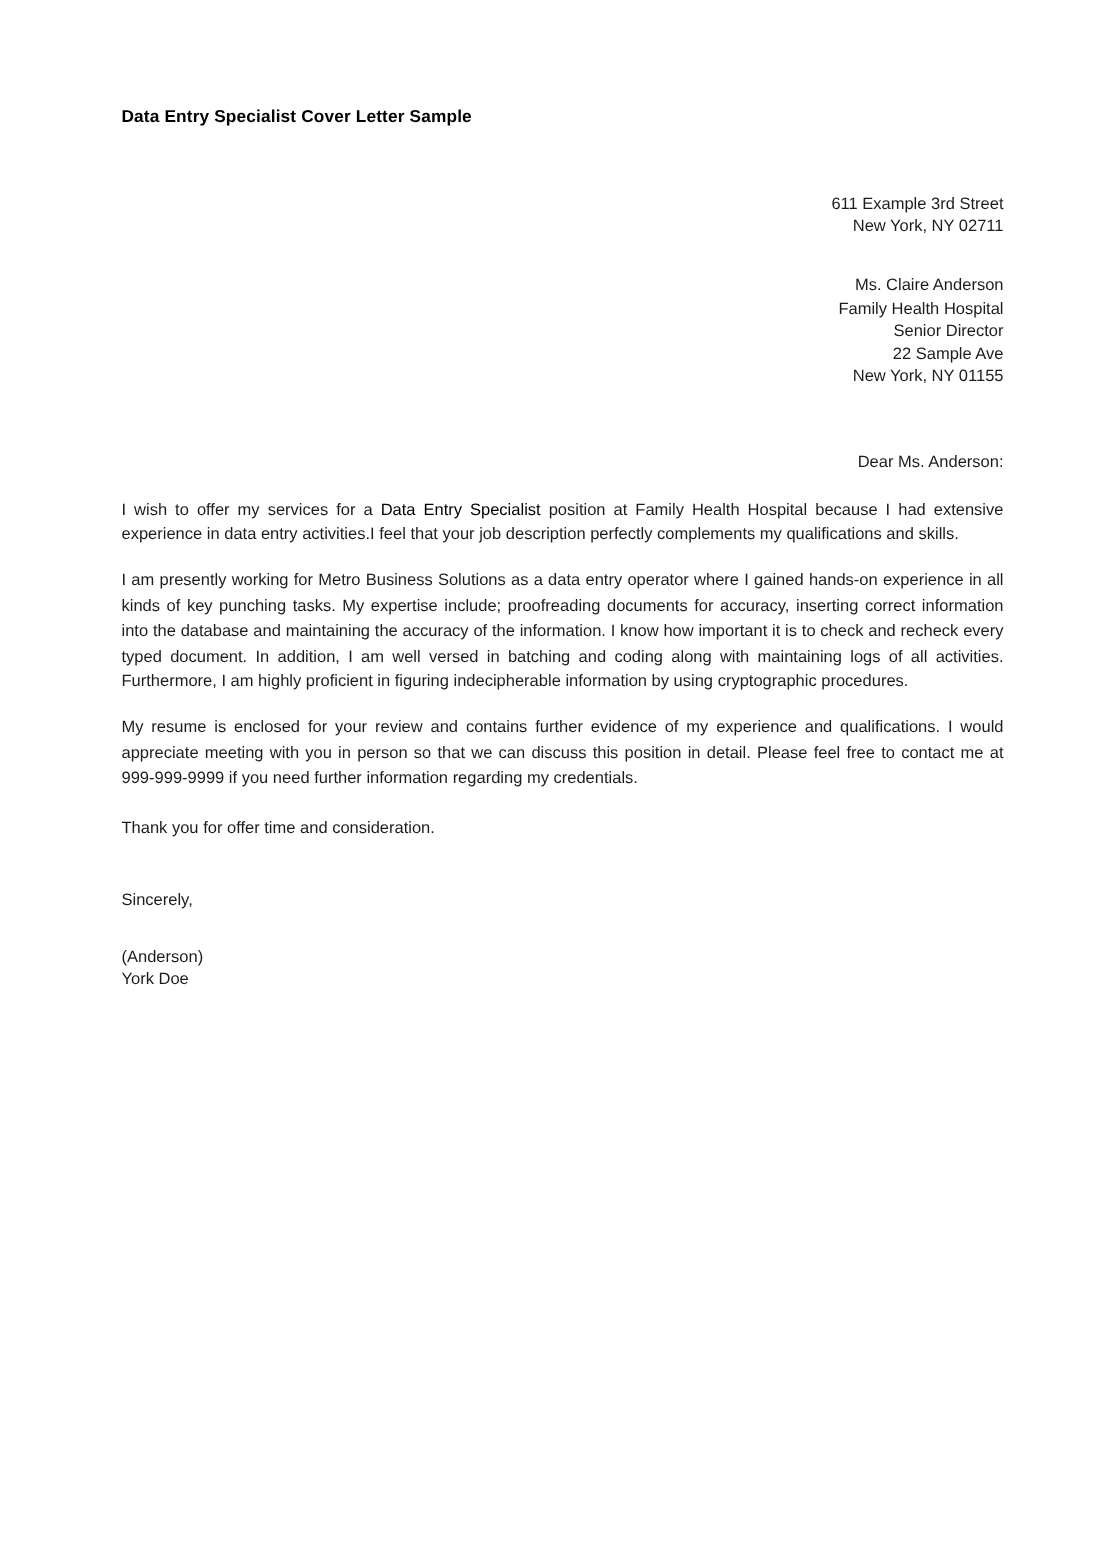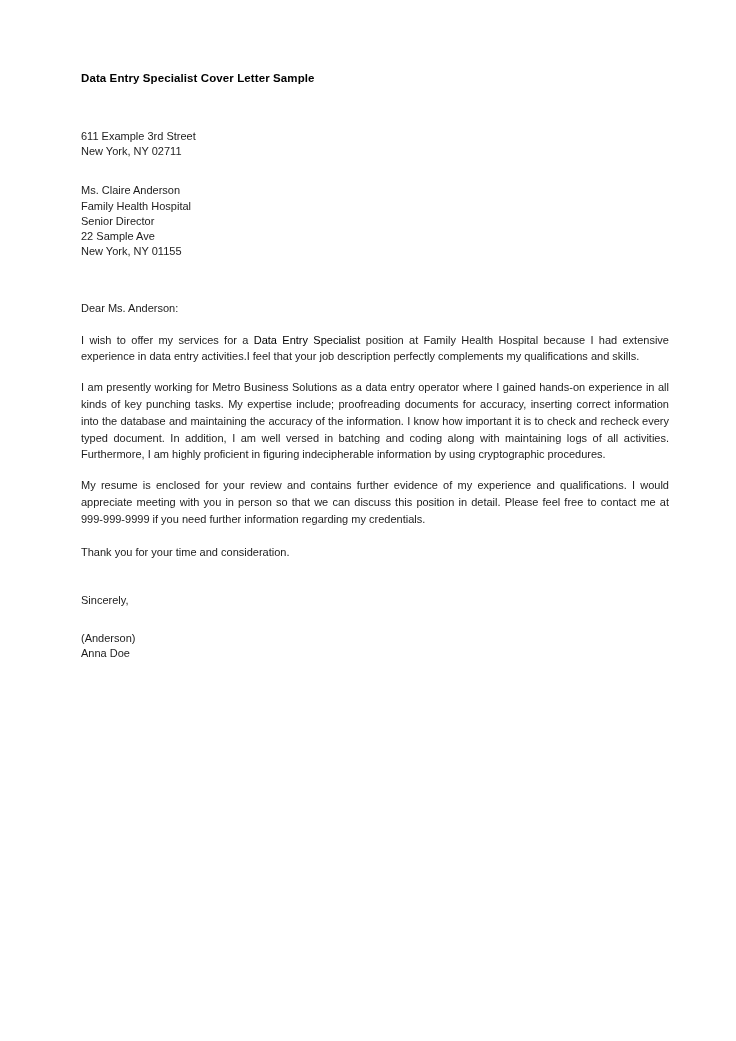--- a/index.html
+++ b/index.html
@@ -33,20 +33,21 @@
     color: #000000;
     letter-spacing: 0.1px;
     margin: 0;
     padding-top: 71px;
     line-height: 14px;
   }
   .block {
     font-size: 11px;
     line-height: 15.2px;
     color: #1c1c1c;
+    text-align: right;
   }
   .sender-address {
     margin-top: 44px;
   }
   .date-line {
     margin-top: 15px;
   }
   .recipient-address {
     margin-top: 24px;
   }
@@ -114,25 +115,25 @@
     <div class="block salutation">
       <span class="line">Dear Ms. Anderson:</span>
     </div>
 
     <p class="body-para first"><span>I wish to offer my services for a </span><b>Data Entry Specialist</b><span> position at Family Health Hospital because I had extensive experience in data entry activities.I feel that your job description perfectly complements my qualifications and skills.</span></p>
 
     <p class="body-para">I am presently working for Metro Business Solutions as a data entry operator where I gained hands-on experience in all kinds of key punching tasks. My expertise include; proofreading documents for accuracy, inserting correct information into the database and maintaining the accuracy of the information. I know how important it is to check and recheck every typed document. In addition, I am well versed in batching and coding along with maintaining logs of all activities. Furthermore, I am highly proficient in figuring indecipherable information by using cryptographic procedures.</p>
 
     <p class="body-para">My resume is enclosed for your review and contains further evidence of my experience and qualifications. I would appreciate meeting with you in person so that we can discuss this position in detail. Please feel free to contact me at 999-999-9999 if you need further information regarding my credentials.</p>
 
-    <p class="body-para thanks-para">Thank you for your time and consideration.</p>
+    <p class="body-para thanks-para">Thank you for offer time and consideration.</p>
 
     <div class="closing">
       <span class="line">Sincerely,</span>
     </div>
 
     <div class="signature-block">
       <span class="line">(Anderson)</span>
-      <span class="line">Anna Doe</span>
+      <span class="line">York Doe</span>
     </div>
 
   </div>
 </div>
 
 </body></html>

